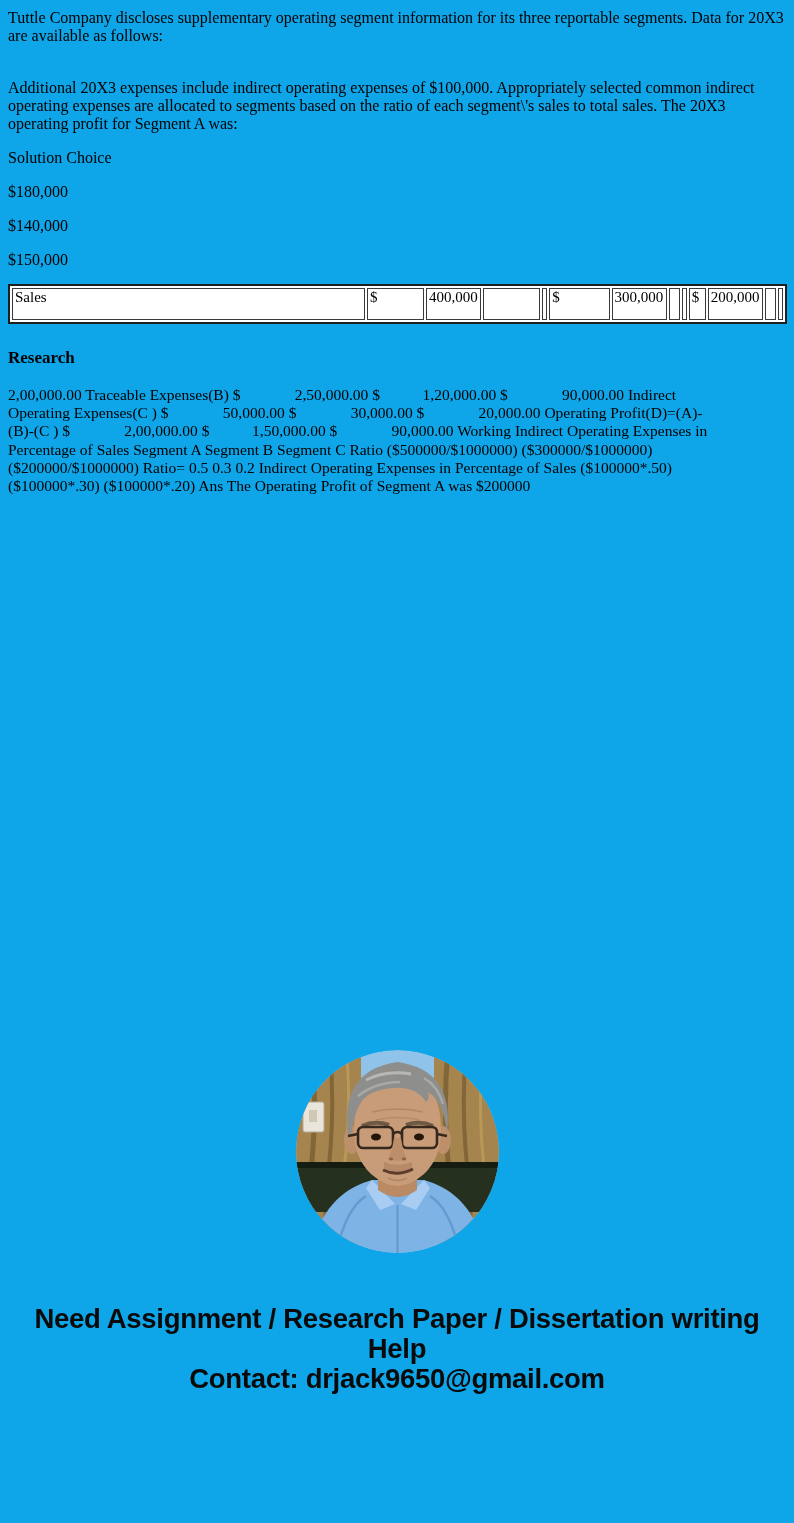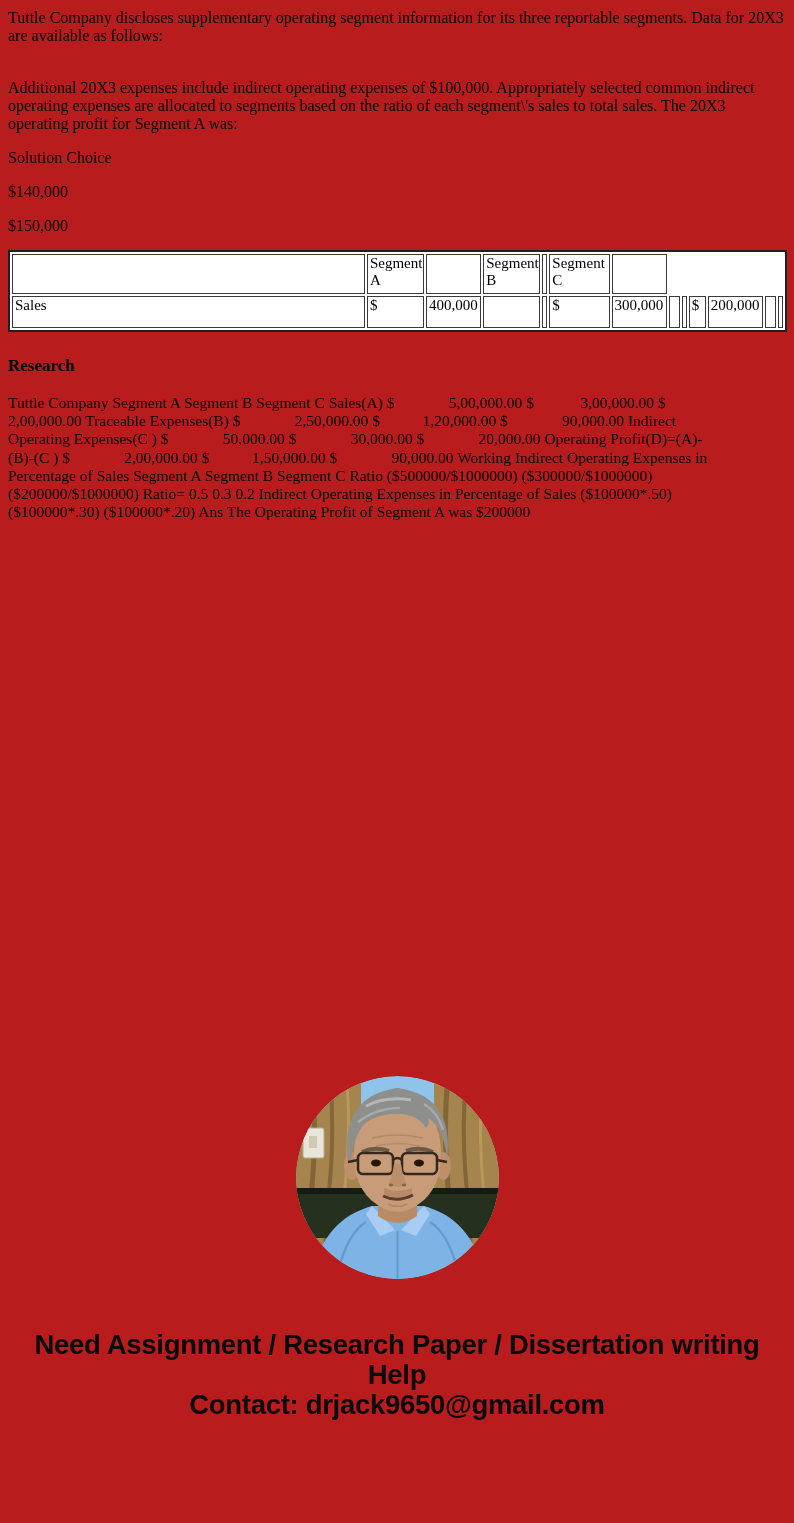--- a/index.html
+++ b/index.html
@@ -1,17 +1,17 @@
 <!DOCTYPE html>
 <html><head>
 <meta charset="utf-8">
 <style>
   html,body { margin:0; padding:0; background:#ffffff; }
   body { width:794px; font-family:"Liberation Serif", serif; color:#000; }
-  .page { position:relative; width:794px; height:1523px; background:#b91c1c; overflow:hidden; padding-top:9px; box-sizing:border-box; }
+  .page { position:relative; width:794px; height:1523px; background:#0ea5e9; overflow:hidden; padding-top:9px; box-sizing:border-box; }
 
   .para { margin:0 8px; width:778px; font-size:16px; line-height:18px; }
   .q-para { margin-top:34px; }
   .mc-label { margin:16px 8px 0 8px; font-size:16px; line-height:18px; }
   .choice { margin:16px 8px 0 8px; font-size:16px; line-height:18px; cursor:default; }
 
   .seg-table-wrap { margin:15px 0 0 8px; }
   table.seg-table {
     border-collapse:separate; border-spacing:2px; table-layout:fixed;
     width:779px; border:2px solid #1f1f1f; background:#fff;
@@ -42,20 +42,21 @@
 <body>
 
 <div class="page">
 
   <p class="para">Tuttle Company discloses supplementary operating segment information for its three reportable segments. Data for 20X3 are available as follows:</p>
 
   <p class="para q-para">Additional 20X3 expenses include indirect operating expenses of $100,000. Appropriately selected common indirect operating expenses are allocated to segments based on the ratio of each segment\'s sales to total sales. The 20X3 operating profit for Segment A was:</p>
 
   <div class="mc-label">Solution Choice</div>
 
+  <div class="choice">$180,000</div>
   <div class="choice">$140,000</div>
   <div class="choice">$150,000</div>
 
   <div class="seg-table-wrap">
     <table class="seg-table">
       <colgroup>
         <col style="width:352px">
           <col style="width:57px">
           <col style="width:55px">
           <col style="width:57px">
@@ -63,35 +64,20 @@
           <col style="width:60px">
           <col style="width:55px">
           <col style="width:11px">
         <col style="width:5px">
           <col style="width:17px">
           <col style="width:55px">
           <col style="width:11px">
           <col style="width:5px">
       </colgroup>
       <tbody>
-          <tr class="hdr">
-        <td class="b"></td>
-        <td class="b">Segment A</td>
-        <td class="b"></td>
-        <td class="b">Segment B</td>
-        <td class="b"></td>
-        <td class="b">Segment C</td>
-        <td class="b"></td>
-        <td class="nb"></td>
-        <td class="nb"></td>
-        <td class="nb"></td>
-        <td class="nb"></td>
-        <td class="nb"></td>
-        <td class="nb"></td>
-      </tr>
       <tr class="datarow">
         <td class="b">Sales</td>
         <td class="b">$</td>
         <td class="b num">400,000</td>
         <td class="b"></td>
         <td class="b"></td>
         <td class="b">$</td>
         <td class="b num">300,000</td>
         <td class="b"></td>
         <td class="b"></td>
@@ -100,21 +86,20 @@
         <td class="b"></td>
         <td class="b"></td>
       </tr>
     </tbody>
       </table>
   </div>
 
   <div class="sol-heading">Research</div>
 
   <div class="sol-block">
-    <div class="sol-line">Tuttle Company Segment A Segment B Segment C Sales(A) $              5,00,000.00 $            3,00,000.00 $</div>
     <div class="sol-line">2,00,000.00 Traceable Expenses(B) $              2,50,000.00 $           1,20,000.00 $              90,000.00 Indirect</div>
     <div class="sol-line">Operating Expenses(C ) $              50,000.00 $              30,000.00 $              20,000.00 Operating Profit(D)=(A)-</div>
     <div class="sol-line">(B)-(C ) $              2,00,000.00 $           1,50,000.00 $              90,000.00 Working Indirect Operating Expenses in</div>
     <div class="sol-line">Percentage of Sales Segment A Segment B Segment C Ratio ($500000/$1000000) ($300000/$1000000)</div>
     <div class="sol-line">($200000/$1000000) Ratio= 0.5 0.3 0.2 Indirect Operating Expenses in Percentage of Sales ($100000*.50)</div>
     <div class="sol-line">($100000*.30) ($100000*.20) Ans The Operating Profit of Segment A was $200000</div>
   </div>
 
   <div class="avatar-wrap">
     <svg width="203" height="203" viewBox="0 0 203 203">

